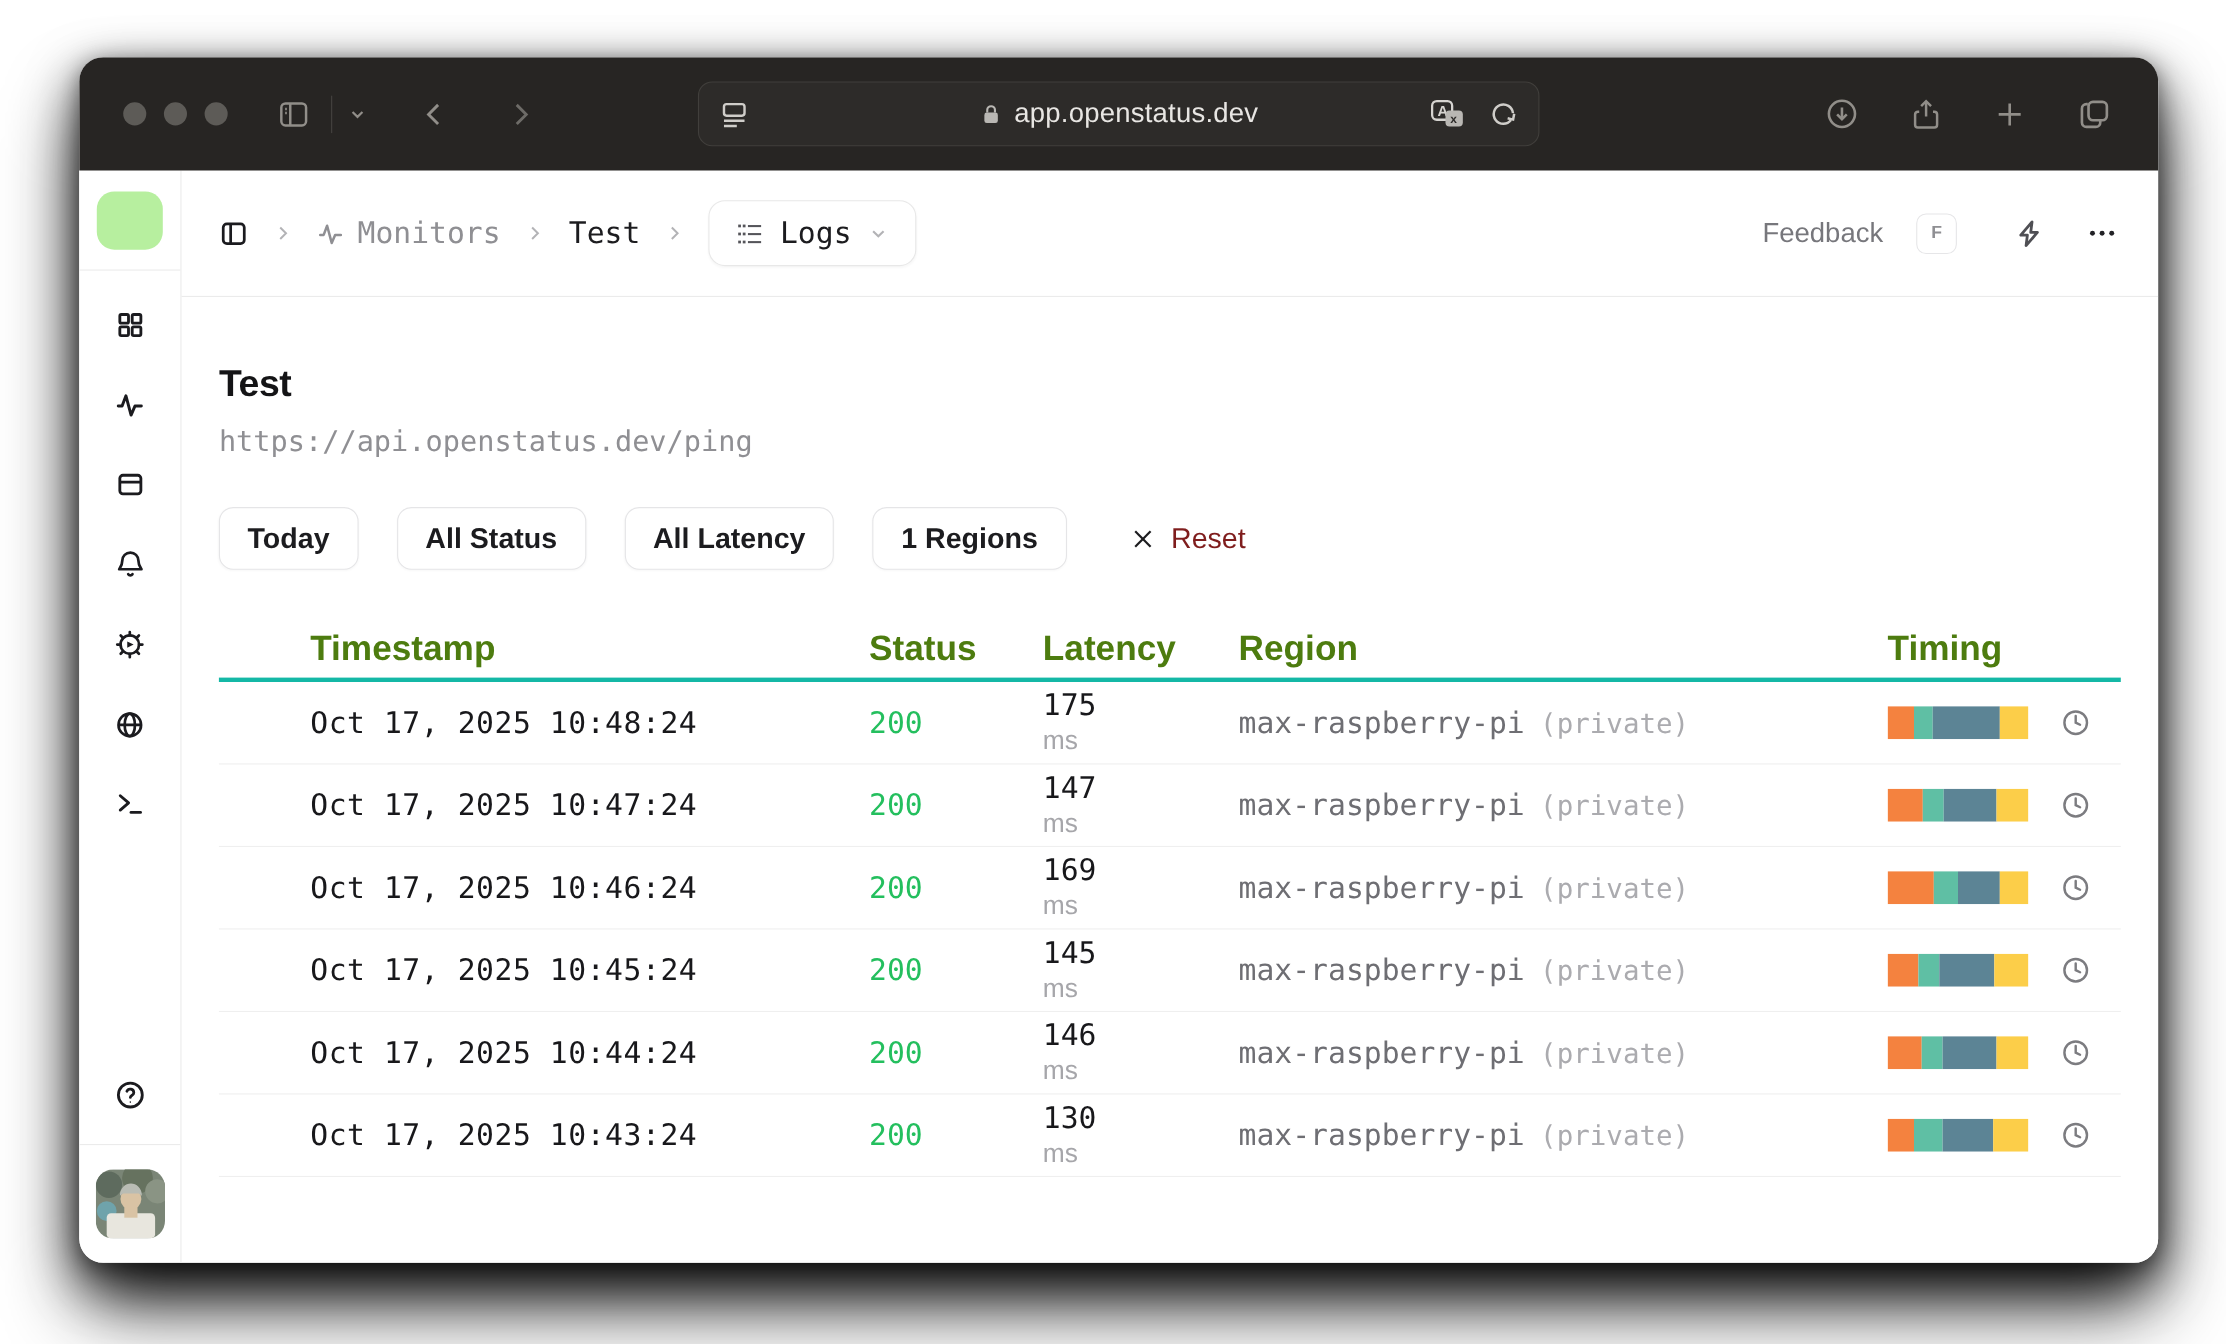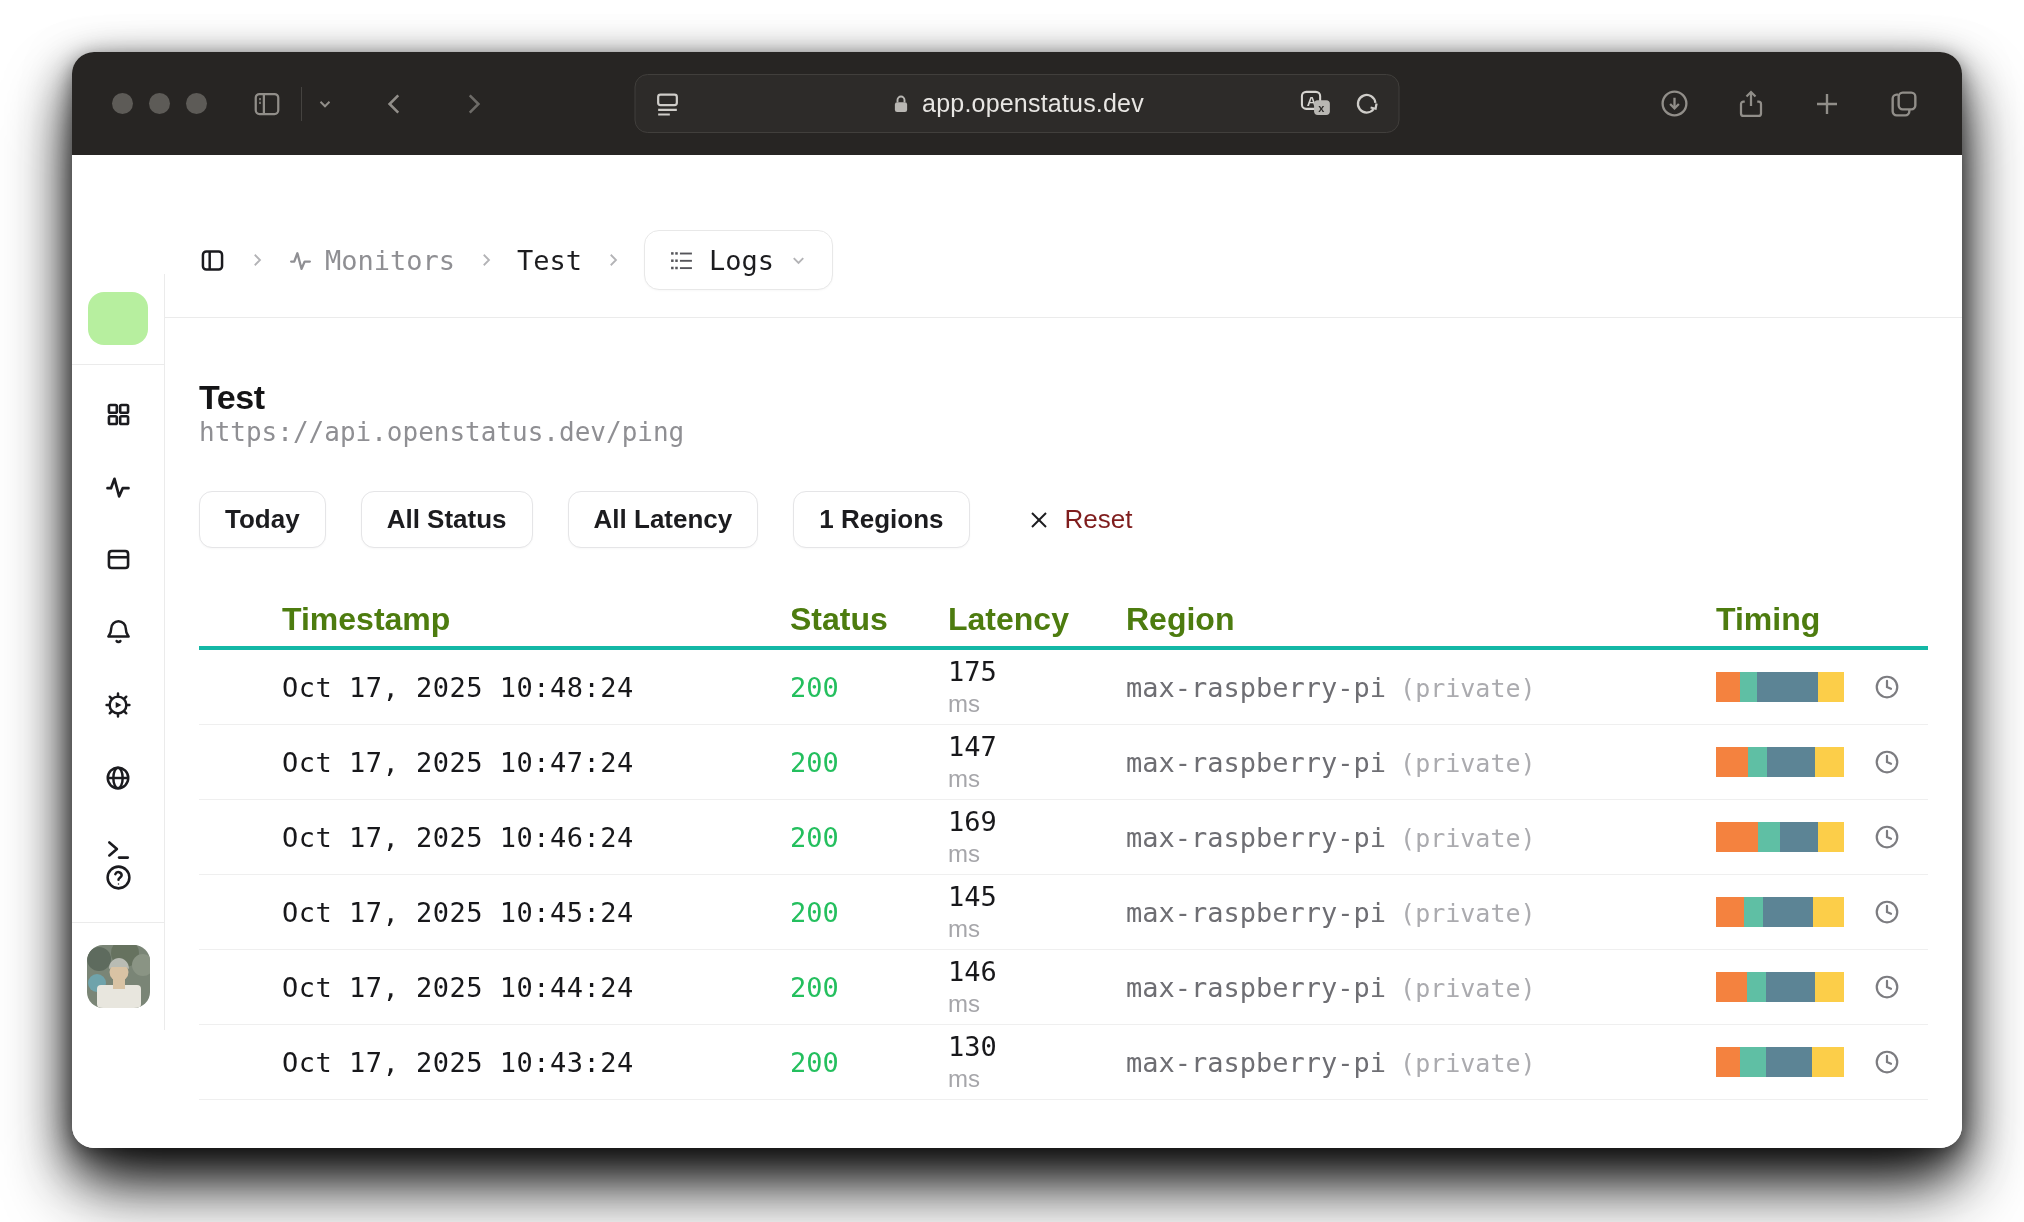--- a/index.html
+++ b/index.html
@@ -22,21 +22,21 @@
     position:absolute; left:50%; top:22px; transform:translateX(-50%);
     width:765px; height:59px; background:#2d2b29; border:1px solid #413f3c; border-radius:13px;
     display:flex; align-items:center; padding:0 18px;
   }
   .urlbar-center { position:absolute; left:0; right:0; display:flex; align-items:center; justify-content:center; gap:11px; pointer-events:none; }
   .url-text { color:#e8e6e3; font-size:25px; font-weight:500; letter-spacing:.2px; }
   .urlbar-right { margin-left:auto; display:flex; align-items:center; gap:20px; }
   .chrome-right { position:absolute; right:42px; display:flex; align-items:center; gap:46px; }
 
   
-  .app { display:flex; height:993px; background:#ffffff;align-items:center; }
+  .app { display:flex; height:993px; background:#ffffff; }
   .rail { width:93px; border-right:1px solid #ebebeb; display:flex; flex-direction:column; align-items:center; flex-shrink:0; }
   .rail-logo-box { width:100%; height:91px; display:flex; align-items:center; justify-content:center; border-bottom:1px solid #ebebeb; }
   .app-logo { width:60px; height:53px; border-radius:16px; background:#b7ef9f; }
   .rail-nav { display:flex; flex-direction:column; align-items:center; gap:45px; padding-top:36px; color:#1b1b1f; }
   .rail-nav .ric { display:flex; }
   .rail-bottom { margin-top:auto; width:100%; display:flex; flex-direction:column; align-items:center; }
   .rail-help { color:#1b1b1f; margin-bottom:30px; display:flex; }
   .rail-avatar-box { width:100%; border-top:1px solid #ebebeb; height:108px; display:flex; align-items:center; justify-content:center; }
   .avatar { width:63px; height:63px; border-radius:16px; overflow:hidden; display:block; }
 
@@ -57,21 +57,21 @@
   .logs-btn .lbl { font-family:"DejaVu Sans Mono", monospace; font-size:27px; color:#1c1c1f; }
   .topbar-right { margin-left:auto; display:flex; align-items:center; gap:30px; }
   .feedback { color:#77777c; font-size:25px; cursor:pointer; }
   .kbd-badge { width:37px; height:37px; border:1.5px solid #e6e6e8; border-radius:9px; display:flex; align-items:center; justify-content:center; color:#8f8f93; font-size:16px; font-weight:600; }
   .bolt-btn { color:#4f4f54; display:flex; cursor:pointer; }
   .more-btn { color:#222226; display:flex; cursor:pointer; margin-left:6px; }
 
   
   .content { padding:0 34px; }
   .page-title { margin-top:60px; font-size:34px; font-weight:700; letter-spacing:-.4px; color:#141416; }
-  .endpoint { font-family:"DejaVu Sans Mono", monospace; font-size:26px; color:#8f8f93; }
+  .endpoint { margin-top:18px; font-family:"DejaVu Sans Mono", monospace; font-size:26px; color:#8f8f93; }
 
   .filters { margin-top:44px; display:flex; align-items:center; gap:35px; }
   .filter-btn {
     height:57px; padding:0 25px; background:#fff; border:1px solid #e5e5e7; border-radius:13px;
     font-family:"Liberation Sans", sans-serif; font-size:26px; font-weight:600; color:#1c1c1f; cursor:pointer;
     box-shadow:0 1px 2px rgba(0,0,0,0.03);
   }
   .reset-btn { display:flex; align-items:center; gap:14px; margin-left:22px; background:none; border:none; cursor:pointer; color:#1c1c1f; }
   .reset-btn .lbl { font-size:26px; font-weight:500; color:#7f1d1d; font-family:"Liberation Sans", sans-serif; }
 
@@ -330,20 +330,36 @@
             </span>
             <span class="lbl">Logs</span>
             <span class="chrome-icon" style="color:#b3b3b6">
               <svg width="19" height="19" viewBox="0 0 24 24" fill="none" stroke="currentColor" stroke-width="2.4">
                   <polyline points="6,9 12,15 18,9"></polyline>
                 </svg>
             </span>
           </button>
         </div>
 
+        <div class="topbar-right">
+          <span class="feedback">Feedback</span>
+          <span class="kbd-badge">F</span>
+          <span class="bolt-btn" style="margin-left:22px">
+            <svg width="29" height="29" viewBox="0 0 24 24" fill="none" stroke="currentColor" stroke-width="2.1" stroke-linejoin="round">
+                <path d="M13.5 3 5 13h5l-1 8 8.5-10h-5z"></path>
+              </svg>
+          </span>
+          <span class="more-btn">
+            <svg width="30" height="30" viewBox="0 0 24 24" fill="currentColor">
+                <circle cx="5" cy="12" r="1.8"></circle>
+                <circle cx="12" cy="12" r="1.8"></circle>
+                <circle cx="19" cy="12" r="1.8"></circle>
+              </svg>
+          </span>
+        </div>
       </div>
 
       <div class="content">
         <h1 class="page-title">Test</h1>
         <div class="endpoint">https://api.openstatus.dev/ping</div>
 
         <div class="filters">
           <button class="filter-btn">Today</button>
           <button class="filter-btn">All Status</button>
           <button class="filter-btn">All Latency</button>

